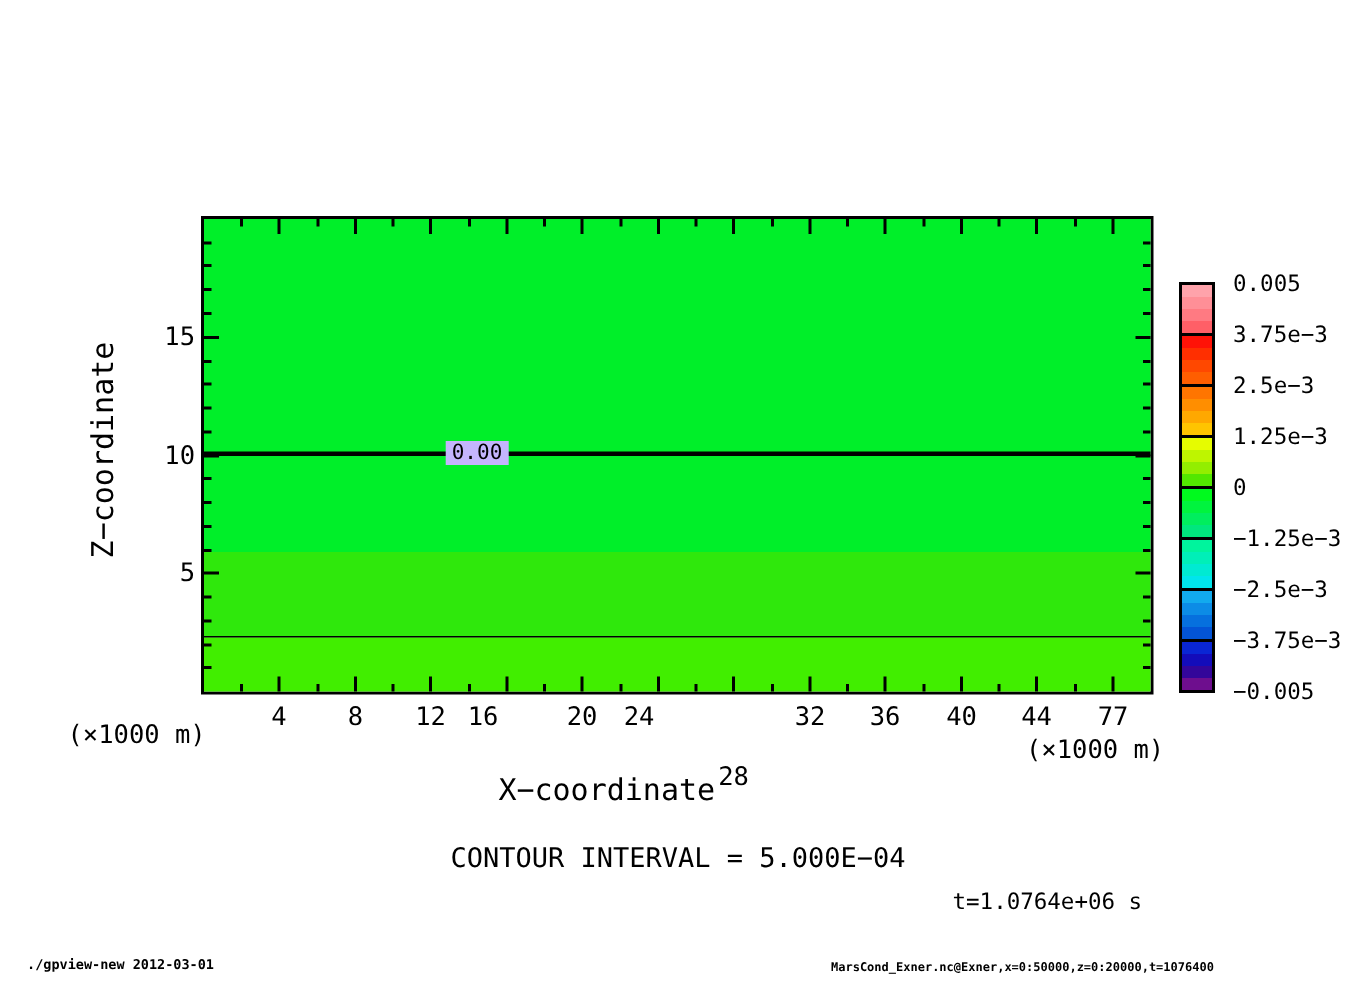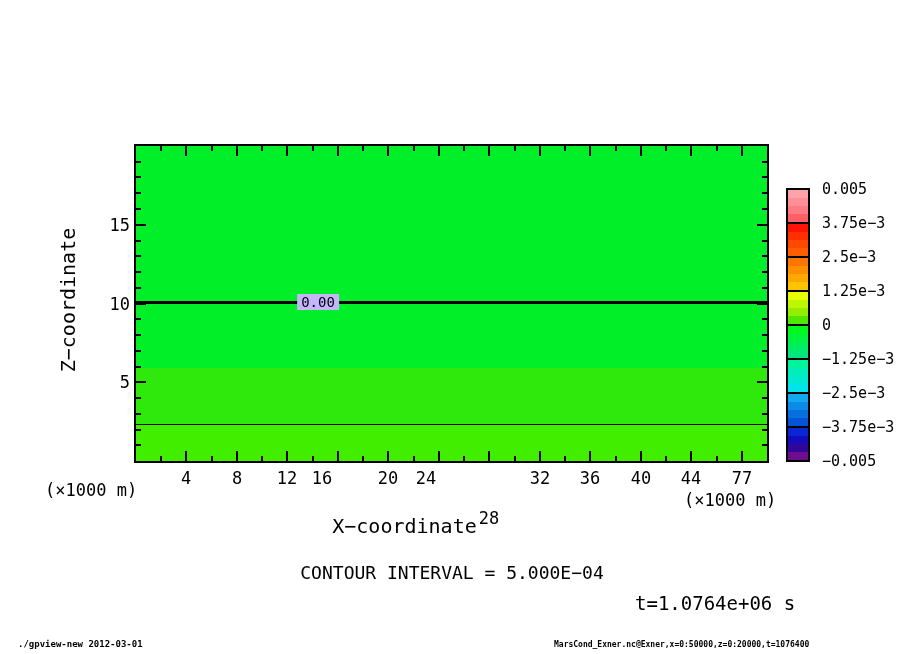--- a/index.html
+++ b/index.html
@@ -14,21 +14,21 @@
                  padding:0 4px;z-index:5;white-space:nowrap;}
   .xtick{position:absolute;background:#000;}
   .ytick{position:absolute;background:#000;}
   .xtlab{position:absolute;width:44px;text-align:center;font-size:17px;}
   .ytlab{position:absolute;width:42px;text-align:right;font-size:17px;line-height:18px;}
   .yaxis-title{left:68px;top:300px;transform:translate(-50%,-50%) rotate(-90deg);
                font-size:20px;white-space:nowrap;}
   .xaxis-title{left:0;top:514px;width:809px;text-align:center;font-size:20px;}
   .unit{font-size:17px;white-space:nowrap;}
   .contour-int{left:0;top:562px;width:904px;text-align:center;font-size:18px;white-space:nowrap;}
-  .time-label{left:635px;top:592px;font-size:19px;white-space:nowrap;}
+  .time-label{left:635px;top:592px;font-size:15px;white-space:nowrap;}
   .cbar{left:786px;top:188px;width:24px;}
   .cbar-box{width:24px;height:36px;border:2px solid #000;box-sizing:border-box;margin-top:-2px;}
   .cbar-box:first-child{margin-top:0;}
   .cbar-step{width:100%;height:25%;}
   .cbar-lab{position:absolute;left:822px;transform:translateY(-50%);font-size:15px;white-space:nowrap;}
   .footer-left{left:18px;top:639px;font-size:9px;font-weight:bold;white-space:nowrap;}
   .footer-right{left:554px;top:640px;font-size:8px;font-weight:bold;white-space:nowrap;}
 </style>
 </head>
 <body>

